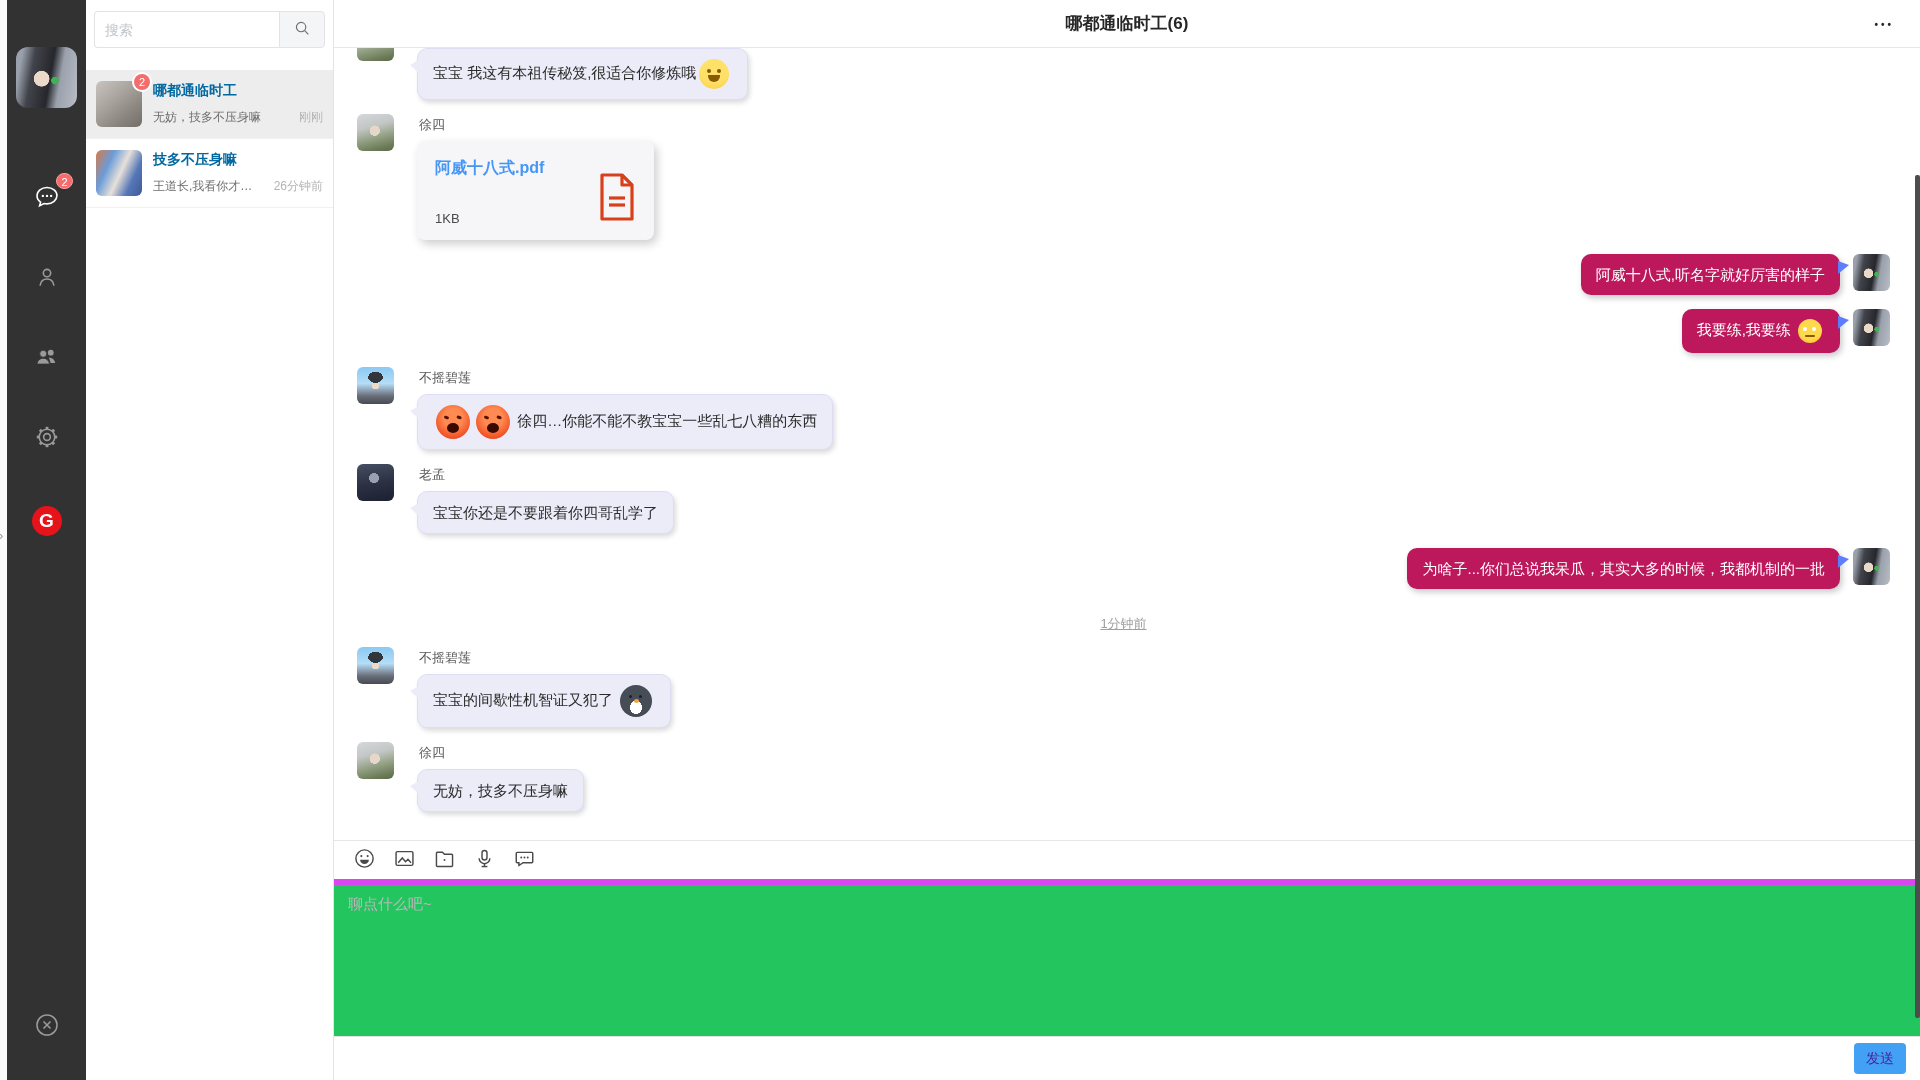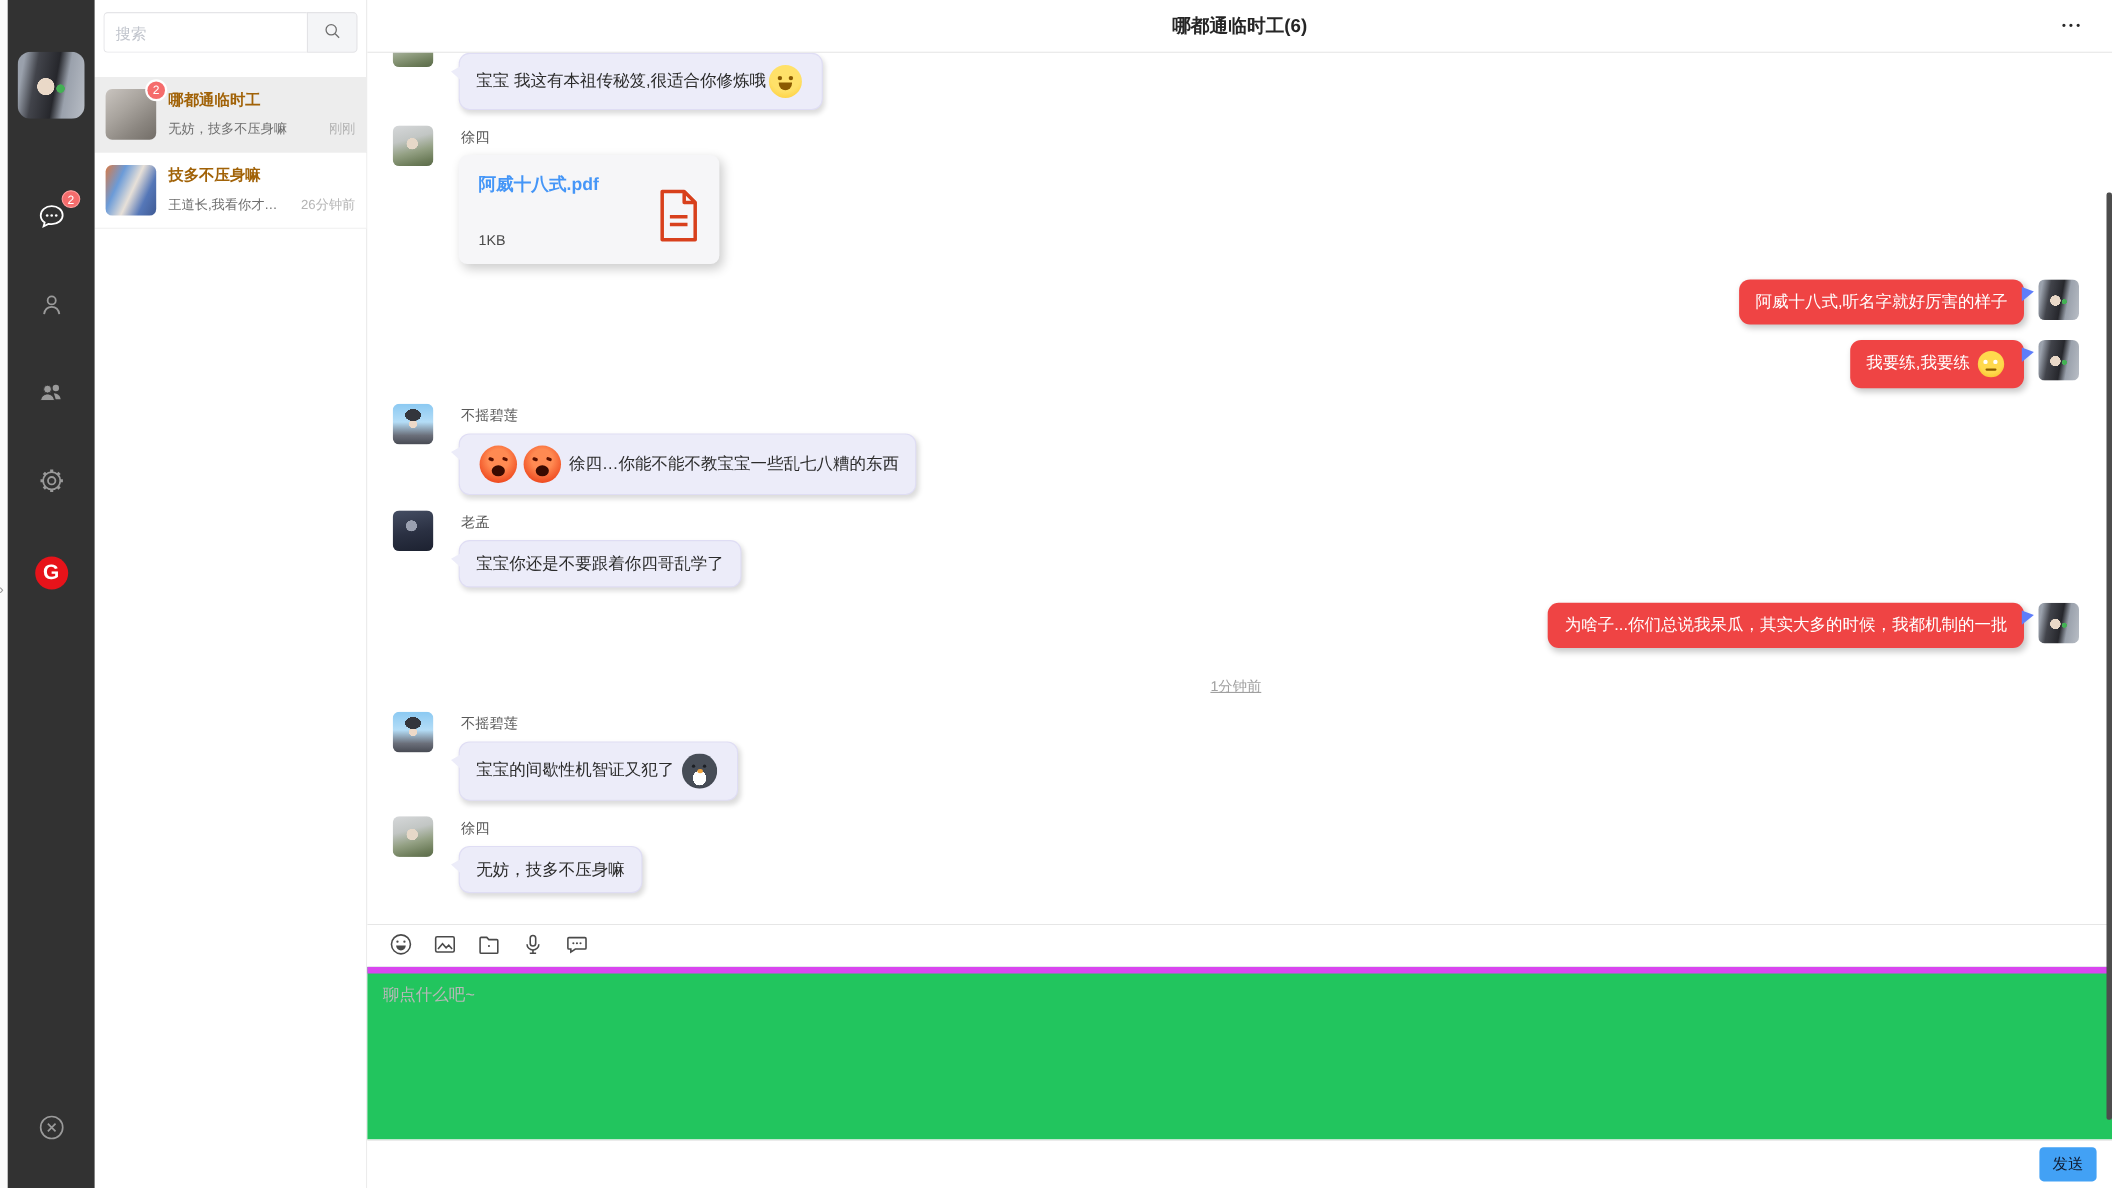--- a/index.html
+++ b/index.html
@@ -26,21 +26,21 @@
   .chat-list { width:248px; background:#fff; border-right:1px solid #e4e4e4; flex-shrink:0; display:flex; flex-direction:column; }
   .search-row { display:flex; margin:11px 8px 22px; height:37px; flex-shrink:0; }
   .search-input { flex:1; min-width:0; border:1px solid #e3e3e6; border-right:none; border-radius:4px 0 0 4px; padding:0 10px; font-size:14px; color:#333; outline:none; background:#fff; }
   .search-input::placeholder { color:#c0c4cc; }
   .search-btn { width:46px; background:#f4f5f7; border:1px solid #e3e3e6; border-radius:0 4px 4px 0; display:flex; align-items:center; justify-content:center; cursor:pointer; }
   .chat-item { height:69px; display:flex; align-items:center; padding:0 10px; border-bottom:1px solid #f1f1f1; cursor:pointer; background:#fff; }
   .chat-item.active { background:#ededed; }
   .ci-avatar { width:46px; height:46px; border-radius:6px; position:relative; flex-shrink:0; }
   .ci-badge { position:absolute; top:-7px; right:-8px; box-shadow:0 0 0 2px #fff; }
   .ci-main { flex:1; margin-left:11px; overflow:hidden; }
-  .ci-name { font-size:14px; font-weight:bold; color:#a16207; white-space:nowrap; overflow:hidden; }
+  .ci-name { font-size:14px; font-weight:bold; color:#0369a1; white-space:nowrap; overflow:hidden; }
   .ci-row2 { display:flex; align-items:baseline; margin-top:9px; }
   .ci-last { flex:1; font-size:12px; color:#6e6e6e; white-space:nowrap; overflow:hidden; }
   .ci-time { font-size:12px; color:#b4b4b4; margin-left:4px; flex-shrink:0; }
 
   
   .main { flex:1; display:flex; flex-direction:column; background:#fff; min-width:0; }
   .main-header { height:48px; flex-shrink:0; border-bottom:1px solid #e7e7e7; display:flex; align-items:center; justify-content:center; position:relative; }
   .main-title { font-size:17px; font-weight:bold; color:#262626; }
   .more-btn { position:absolute; right:26px; top:50%; transform:translateY(-50%); background:none; border:none; font-size:10px; font-weight:bold; letter-spacing:3px; color:#262626; cursor:pointer; }
 
@@ -49,21 +49,21 @@
   .msg:first-child { margin-top:0; }
   .msg.right { justify-content:flex-end; }
   .avatar { width:37px; height:37px; border-radius:6px; flex-shrink:0; cursor:pointer; }
   .msg.left .avatar { margin-right:23px; }
   .msg.right .avatar { margin-left:13px; }
   .msg.partial .avatar { margin-top:-24px; }
   .msg-body { max-width:980px; }
   .sender { font-size:13px; color:#595959; margin:2px 0 7px 2px; }
   .bubble { position:relative; display:inline-block; background:#ececf9; border:1px solid #dfddf4; border-radius:10px; padding:10px 15px; font-size:15px; line-height:21px; color:#2b2b2b; box-shadow:2px 3px 5px rgba(0,0,0,0.14); }
   .msg.left .bubble::before { content:""; position:absolute; left:-8px; top:11px; width:0; height:0; border-top:5px solid transparent; border-bottom:8px solid transparent; border-right:9px solid #ececf9; }
-  .bubble.blue { background:#ef4444; border:none; color:#fff; box-shadow:2px 3px 6px rgba(0,0,0,0.22); }
+  .bubble.blue { background:#be185d; border:none; color:#fff; box-shadow:2px 3px 6px rgba(0,0,0,0.22); }
   .msg.right .bubble::after { content:""; position:absolute; right:-9px; top:7px; width:0; height:0; border-top:4px solid transparent; border-bottom:9px solid transparent; border-left:11px solid #5e7dfa; }
   .time-divider { text-align:center; font-size:13px; color:#a0a0a0; margin:26px 0 12px;text-decoration:underline; }
 
   
   .file-card { width:237px; background:#f6f6f8; border-radius:8px; box-shadow:3px 4px 10px rgba(0,0,0,0.20); padding:17px 18px 14px 18px; display:flex; justify-content:space-between; align-items:flex-end; cursor:pointer; }
   .file-name { font-size:16px; font-weight:bold; color:#4596f7; }
   .file-size { font-size:13px; color:#4a4a4a; margin-top:32px; }
   .file-ic { margin-top:4px; }
 
   
@@ -90,21 +90,21 @@
   .av-ganfan { background:linear-gradient(115deg,#d97a45 0%,#6b9bd8 28%,#e7e0d8 52%,#5577b8 75%,#3f5a94 100%); }
 
   
   .composer { flex-shrink:0; border-top:1px solid #e6e6e6; }
   .toolbar { height:38px; background:#fff; display:flex; align-items:center; padding-left:18px; }
   .tool-btn { background:none; border:none; width:24px; height:24px; margin-right:16px; cursor:pointer; display:flex; align-items:center; justify-content:center; }
   .input-zone { height:157px; background:#22c55e; border-top:6px solid #d946ef; }
   .input-zone textarea { width:100%; height:100%; background:transparent; border:none; outline:none; resize:none; padding:10px 14px; font-size:15px; color:#333; font-family:"Liberation Sans","DejaVu Sans",sans-serif; }
   .input-zone textarea::placeholder { color:#b8b8b8; }
   .send-row { height:44px; background:#fff; border-top:1px solid #e3e3e3; display:flex; align-items:center; justify-content:flex-end; padding-right:14px; }
-  .send-btn { width:52px; height:31px; background:#42a1f5; color:#0f172a; border:none; border-radius:4px; font-size:14px; cursor:pointer; font-family:Liberation Serif, serif; }
+  .send-btn { width:52px; height:31px; background:#42a1f5; color:#4c1d95; border:none; border-radius:4px; font-size:14px; cursor:pointer; font-family:Liberation Serif, serif; }
 
   
   .scroll-thumb { position:absolute; right:0; top:175px; width:5px; height:843px; background:#4d4d4d; border-radius:2px; cursor:grab; }
 </style>
 </head>
 <body>
 
 <div class="app">
 
   <div class="edge">

